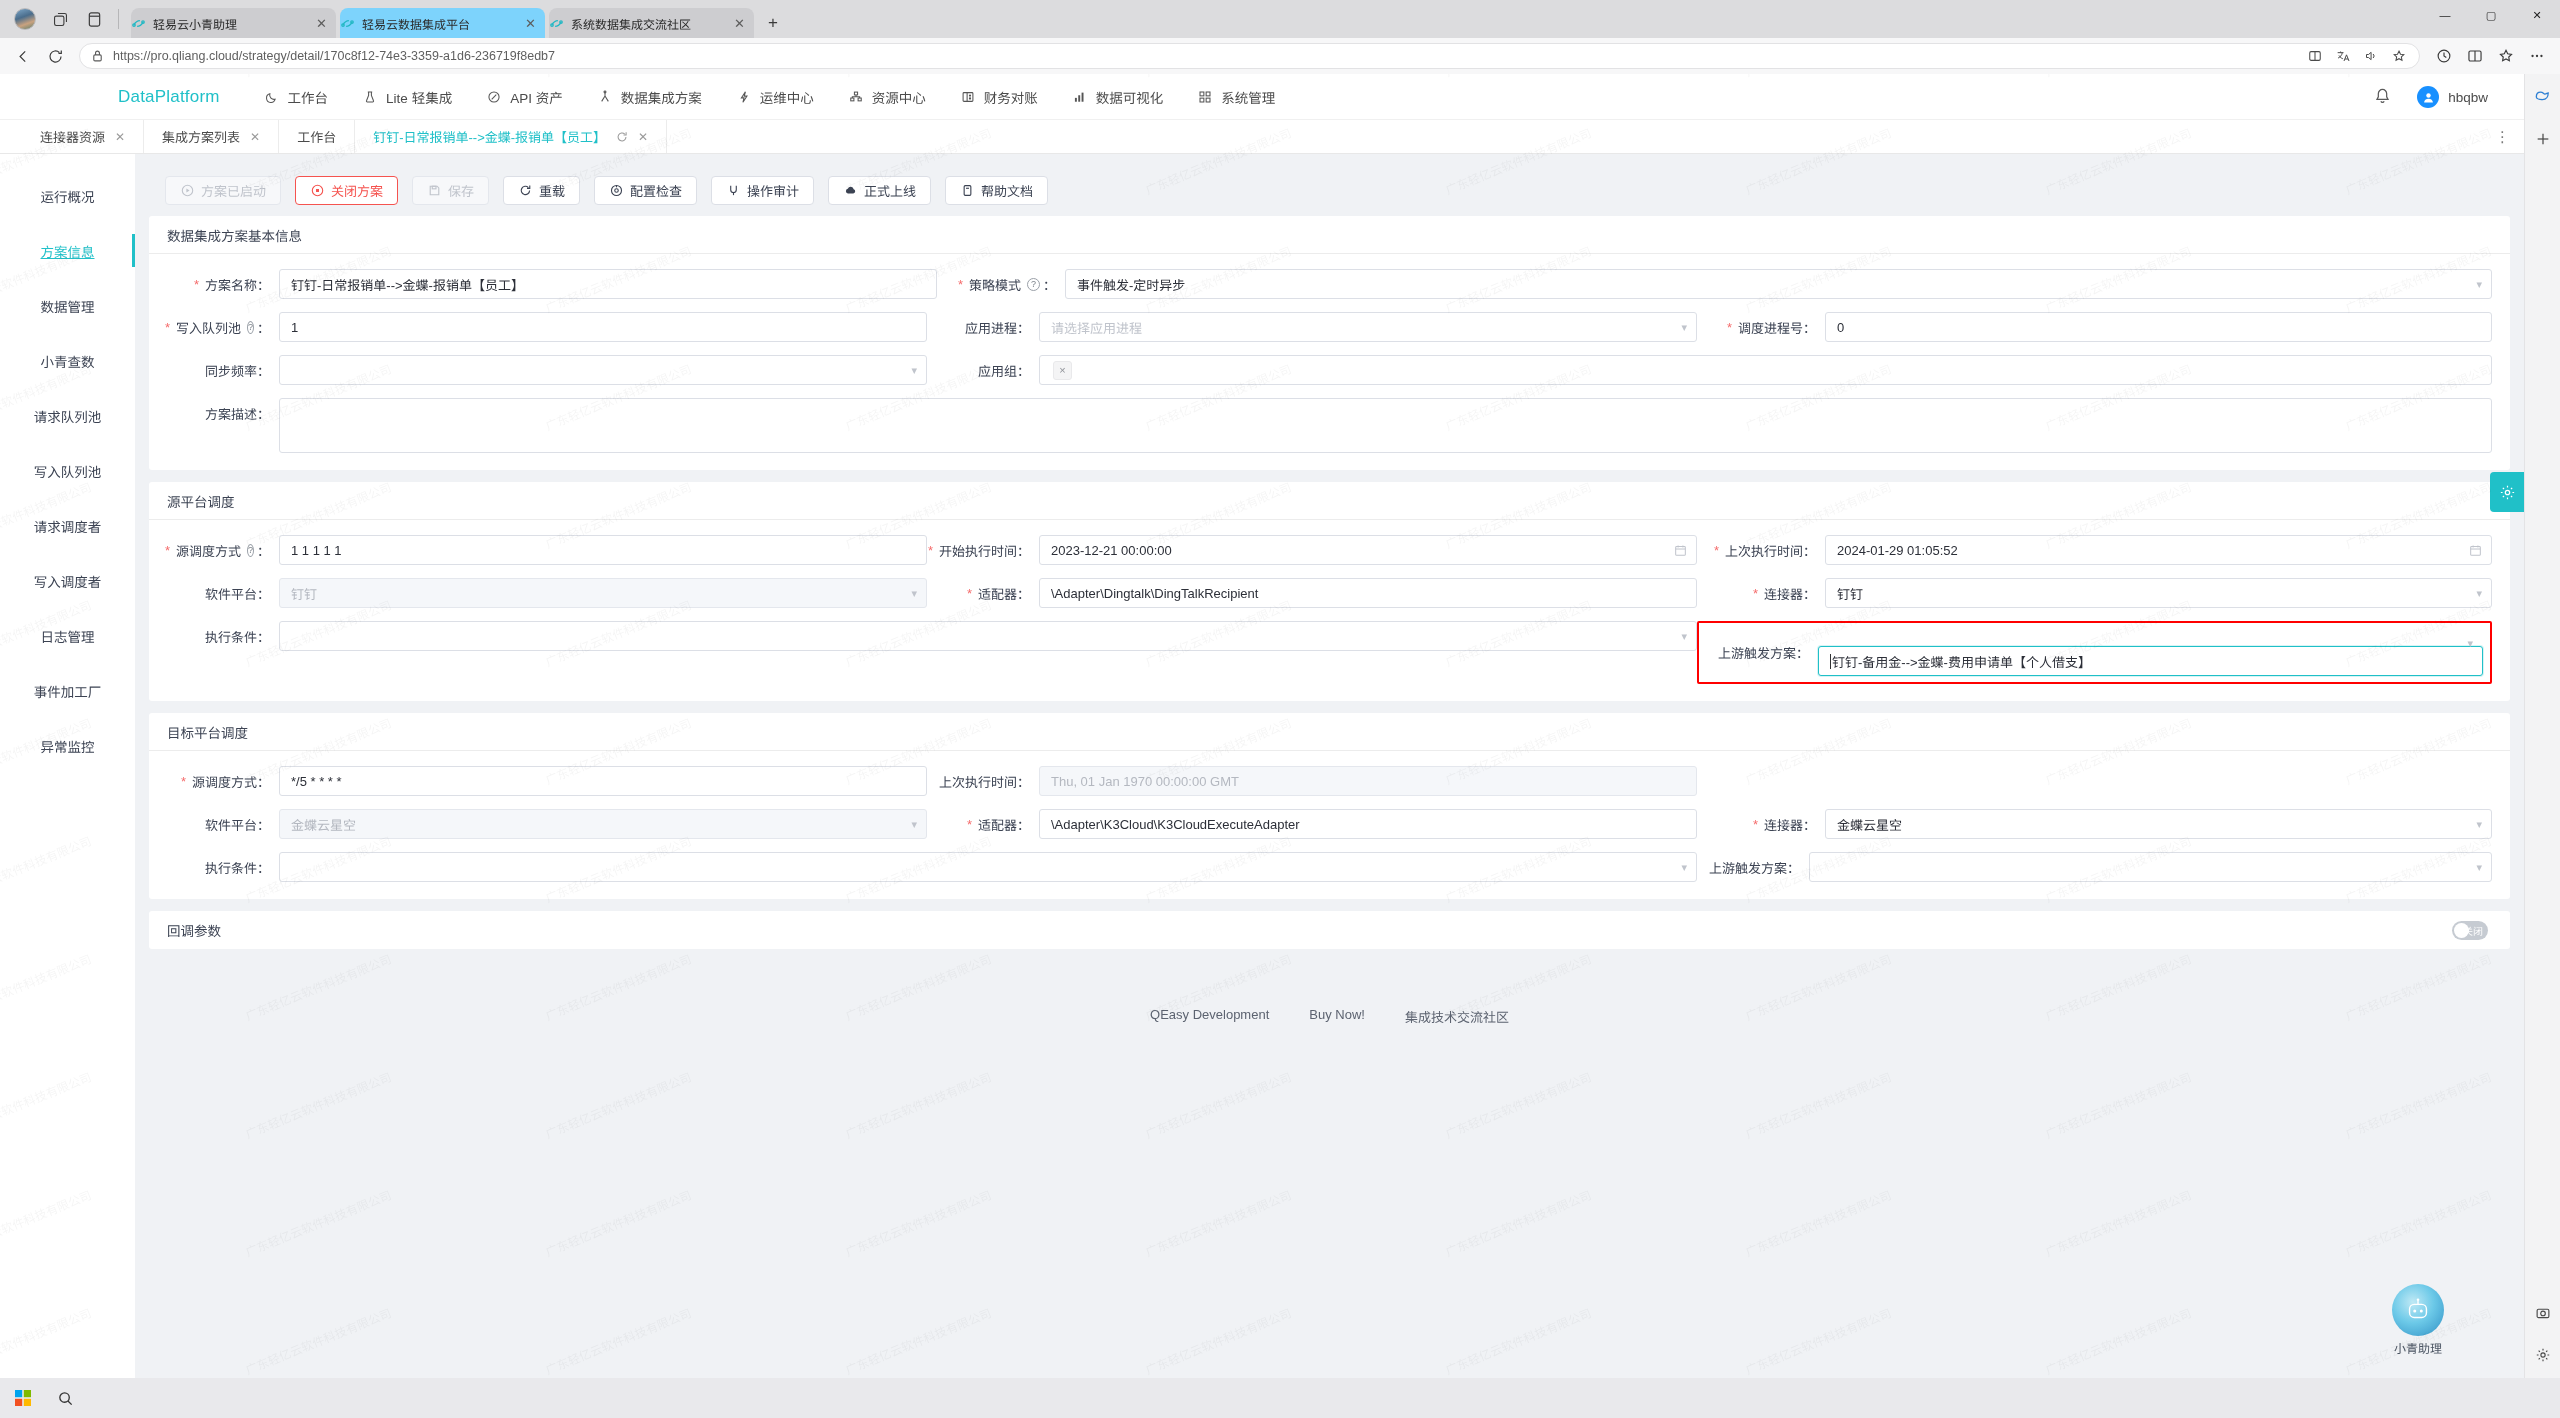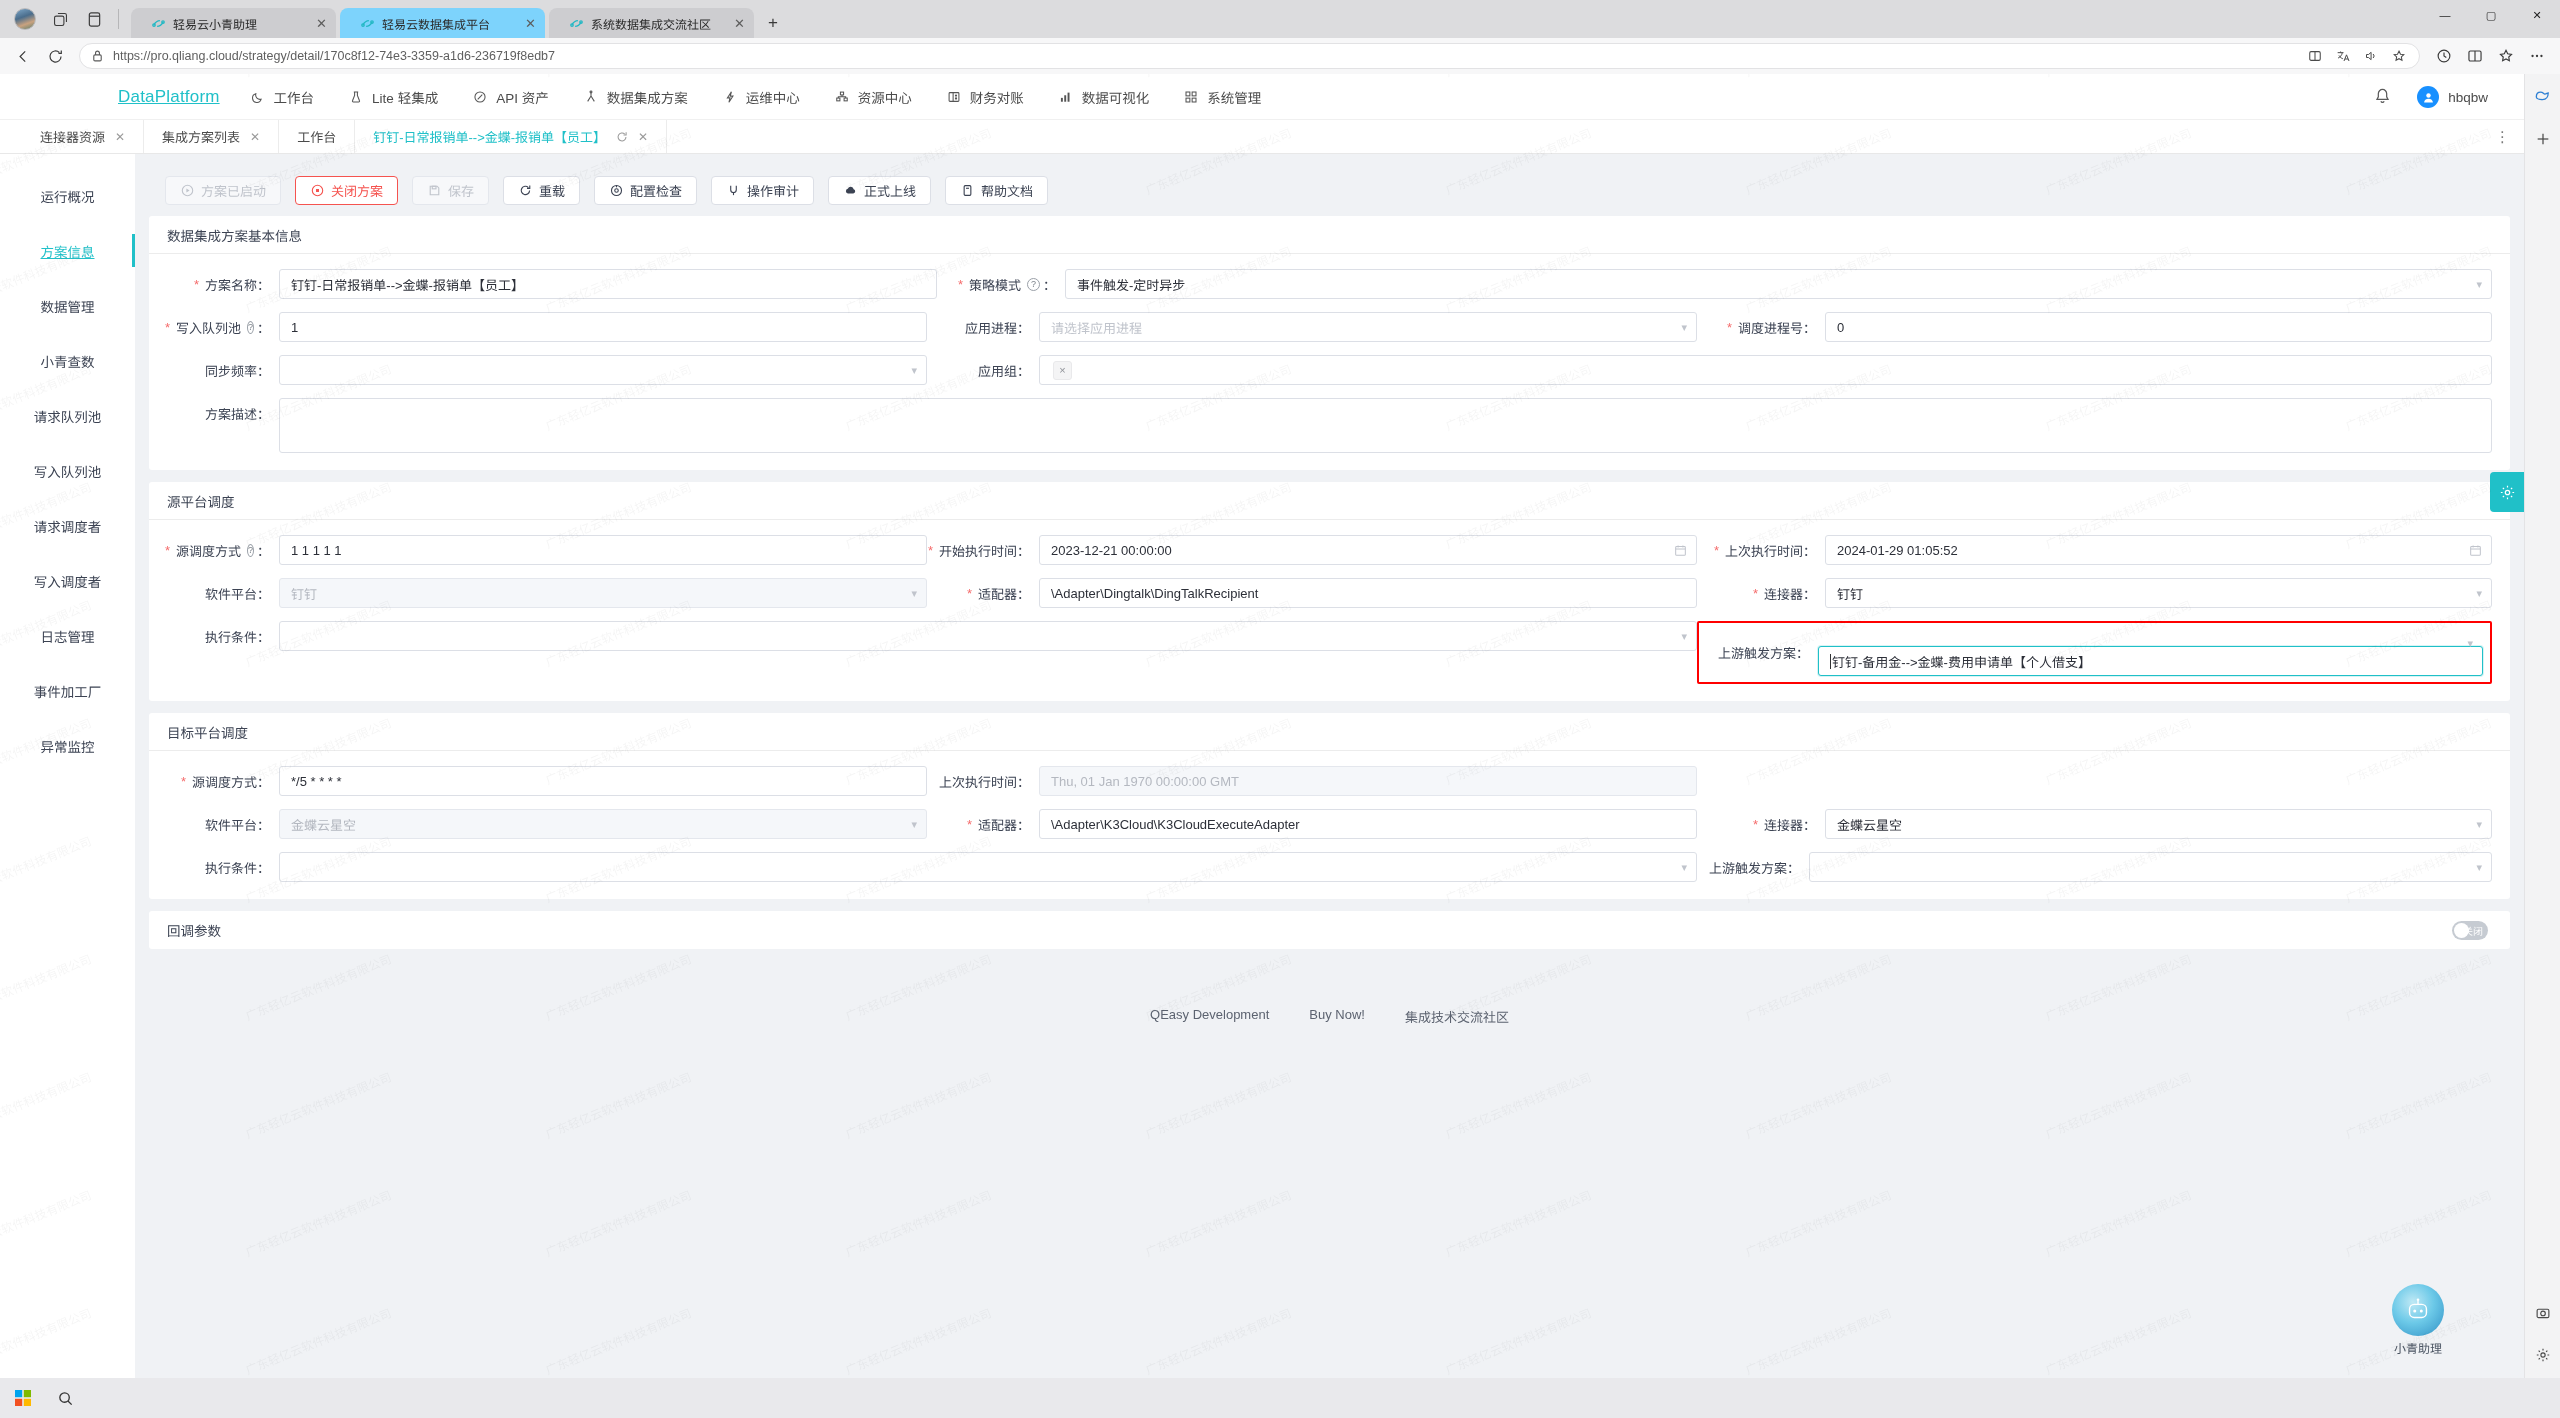--- a/index.html
+++ b/index.html
@@ -24,21 +24,21 @@
   .profile-pic {
     width:22px;height:22px;border-radius:50%;
     background: linear-gradient(160deg,#7fa8c9 0%, #4a6d8c 40%, #c9a27f 70%, #5b7d6a 100%);
     border:1px solid #b9b9bb; flex:0 0 auto;
   }
   .chrome-ico { width:20px; height:20px; display:flex; align-items:center; justify-content:center; color:#3d3d3d; }
   .vdivider { width:1px; height:20px; background:#b6b6b8; }
 
   .btab {
     height:30px; min-width:205px; max-width:215px; display:flex; align-items:center;
-    padding: 0 6px 0 20px; gap:7px; border-radius:8px 8px 0 0;
+    padding: 0 6px 0 0; gap:7px; border-radius:8px 8px 0 0;
     font-size:12px; color:#2b2b2b; position:relative;
     background: transparent; flex:0 0 auto;
   }
   .btab.inactive { background:#cdcdd0; }
   .btab.active { background:#7dd3fc; }
   .btab .tab-favicon { width:15px;height:15px;flex:0 0 auto; }
   .btab .tab-title { flex:1; white-space:nowrap; overflow:hidden; text-overflow:ellipsis; }
   .btab .tab-x { width:17px;height:17px;display:flex;align-items:center;justify-content:center;color:#5c5c5c;font-size:13px;flex:0 0 auto;}
   .tabgap { width:4px; }
   .newtab { width:26px;height:26px;display:flex;align-items:center;justify-content:center;color:#3a3a3a;font-size:17px;margin-left:6px;margin-bottom:2px; }
@@ -59,21 +59,21 @@
 
   
   .viewport { flex:1; display:flex; background:#f0f2f5; position:relative; overflow:hidden; }
   .pagearea { flex:1; display:flex; flex-direction:column; background:#f0f2f5; position:relative; overflow:hidden; }
 
   
   .appheader {
     height:46px; background:#ffffff; display:flex; align-items:center;
     padding-left:118px; flex:0 0 46px; border-bottom:1px solid #f0f0f0; position:relative;
   }
-  .brand { color:#20c0c8; font-size:17px; letter-spacing:.2px; margin-right:30px;text-decoration:underline; }
+  .brand { color:#20c0c8; font-size:17px; letter-spacing:.2px; margin-right:44px; }
   .navmenu { display:flex; align-items:center; gap:34px; }
   .navitem { display:flex; align-items:center; gap:8px; color:#4b4b4b; font-size:13.5px; white-space:nowrap; }
   .navitem .nico { width:16px;height:16px;display:flex;align-items:center;justify-content:center;color:#555; }
   .header-right { position:absolute; right:36px; top:0; height:46px; display:flex; align-items:center; gap:24px; }
   .bell { width:20px;height:20px;color:#5a5a5a; }
   .userbox { display:flex; align-items:center; gap:9px; color:#4b4b4b; font-size:13.5px; }
   .avatar-sm { width:22px;height:22px;border-radius:50%;background:#1890ff;display:flex;align-items:center;justify-content:center;color:#fff; }
 
   
   .itabs {

